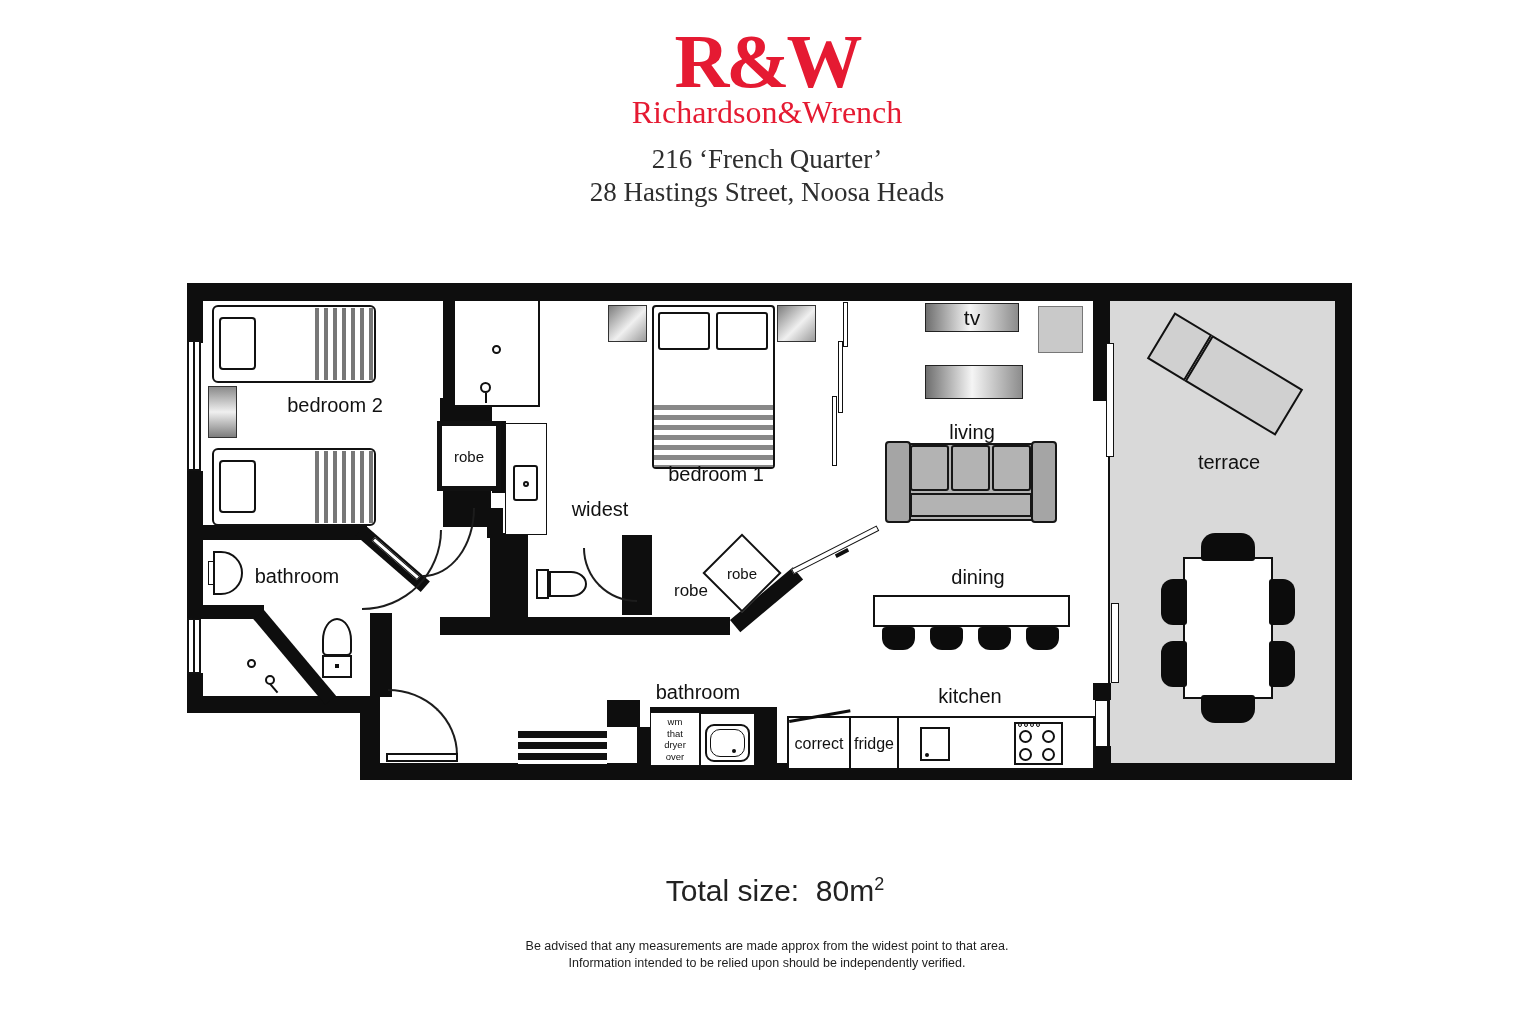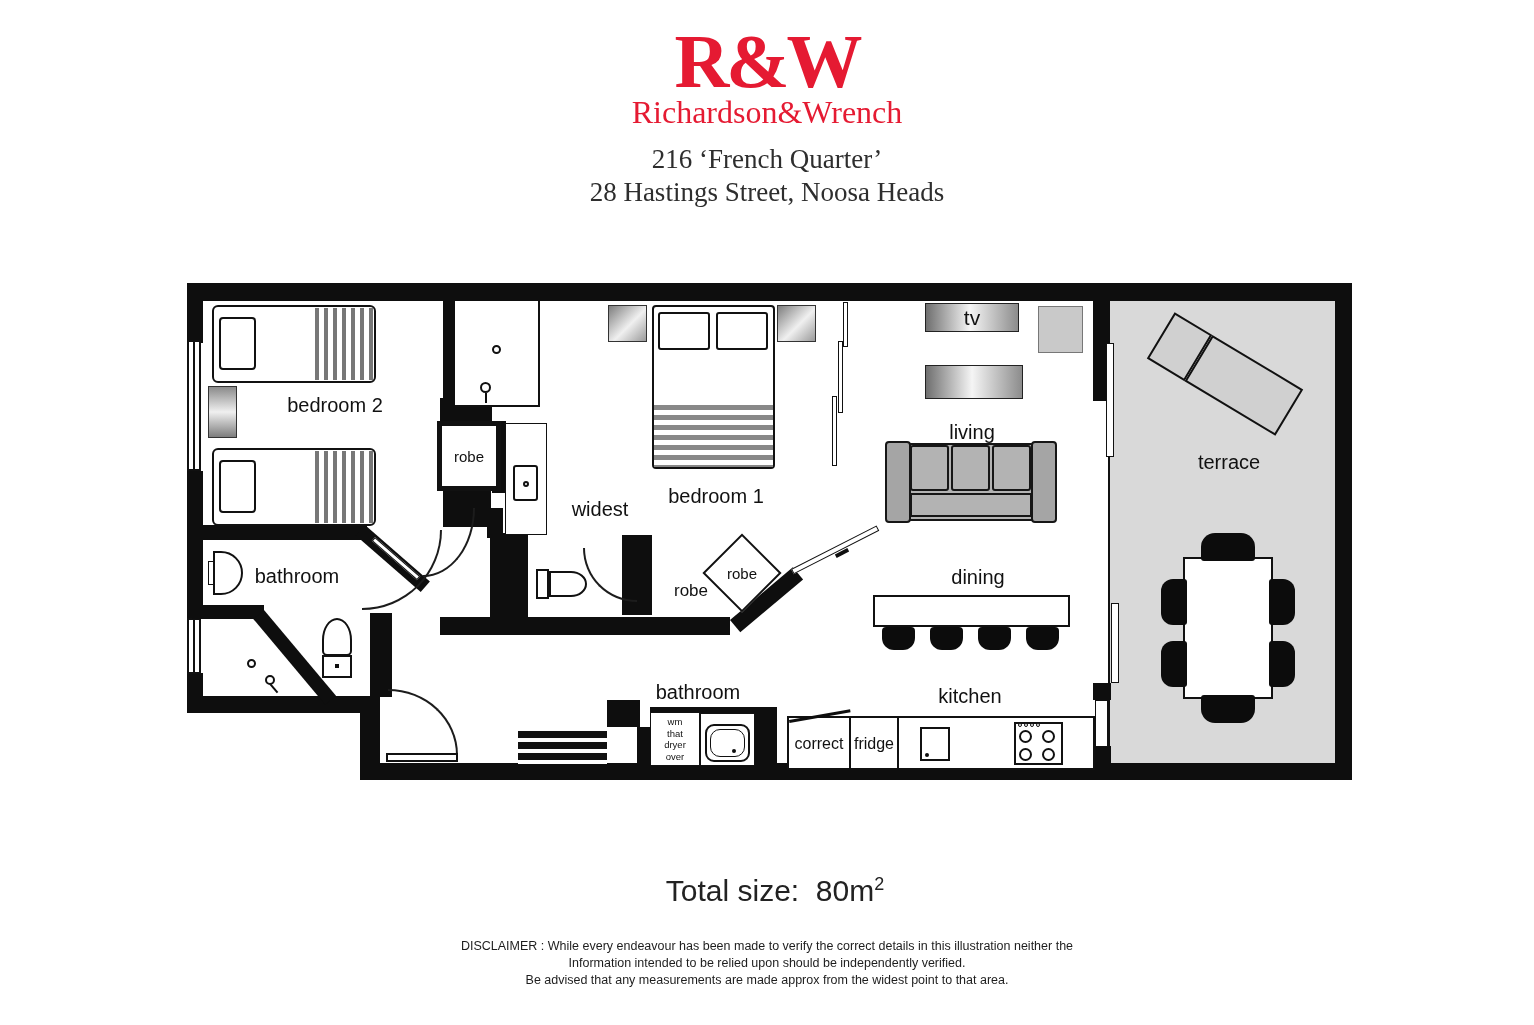--- a/index.html
+++ b/index.html
@@ -194,21 +194,21 @@
     </div>
     <div class="box" style="left:996px;top:274px;width:90px;height:142px;"></div>
     <div class="chair" style="left:1014px;top:250px;width:54px;height:28px;border-radius:14px 14px 3px 3px;"></div>
     <div class="chair" style="left:1014px;top:412px;width:54px;height:28px;border-radius:3px 3px 14px 14px;"></div>
     <div class="chair" style="left:974px;top:296px;width:26px;height:46px;border-radius:12px 3px 3px 12px;"></div>
     <div class="chair" style="left:974px;top:358px;width:26px;height:46px;border-radius:12px 3px 3px 12px;"></div>
     <div class="chair" style="left:1082px;top:296px;width:26px;height:46px;border-radius:3px 12px 12px 3px;"></div>
     <div class="chair" style="left:1082px;top:358px;width:26px;height:46px;border-radius:3px 12px 12px 3px;"></div>
 
     <div class="lbl" style="left:78px;top:111px;">bedroom 2</div>
-    <div class="lbl" style="left:459px;top:202px;">bedroom 1</div>
+    <div class="lbl" style="left:459px;top:180px;">bedroom 1</div>
     <div class="lbl" style="left:343px;top:215px;">widest</div>
     <div class="lbl" style="left:40px;top:282px;">bathroom</div>
     <div class="lbl" style="left:441px;top:398px;">bathroom</div>
     <div class="lbl" style="left:715px;top:138px;">living</div>
     <div class="lbl" style="left:721px;top:283px;">dining</div>
     <div class="lbl" style="left:713px;top:402px;">kitchen</div>
     <div class="lbl" style="left:972px;top:168px;">terrace</div>
     <div class="lbl sm" style="left:232px;top:163px;font-size:15px;">robe</div>
     <div class="lbl sm" style="left:454px;top:297px;font-size:17px;">robe</div>
     <div class="lbl sm" style="left:505px;top:280px;font-size:15px;">robe</div>
@@ -221,17 +221,16 @@
       <div style="position:static;">dryer</div>
       <div style="position:static;">over</div>
     </div>
   </div>
 
   <div class="hdr total">
     <span>Total size:</span>&nbsp;
     <span>80m</span><sup>2</sup>
   </div>
   <div class="hdr disc">
-    <div>DISCLAIMER : While every endeavour has been made to verify the correct details in this illustration neither the</div>
+    <div>Be advised that any measurements are made approx from the widest point to that area.</div>
     <div>Information intended to be relied upon should be independently verified.</div>
-    <div>Be advised that any measurements are made approx from the widest point to that area.</div>
   </div>
 </div>
 
 </body></html>

